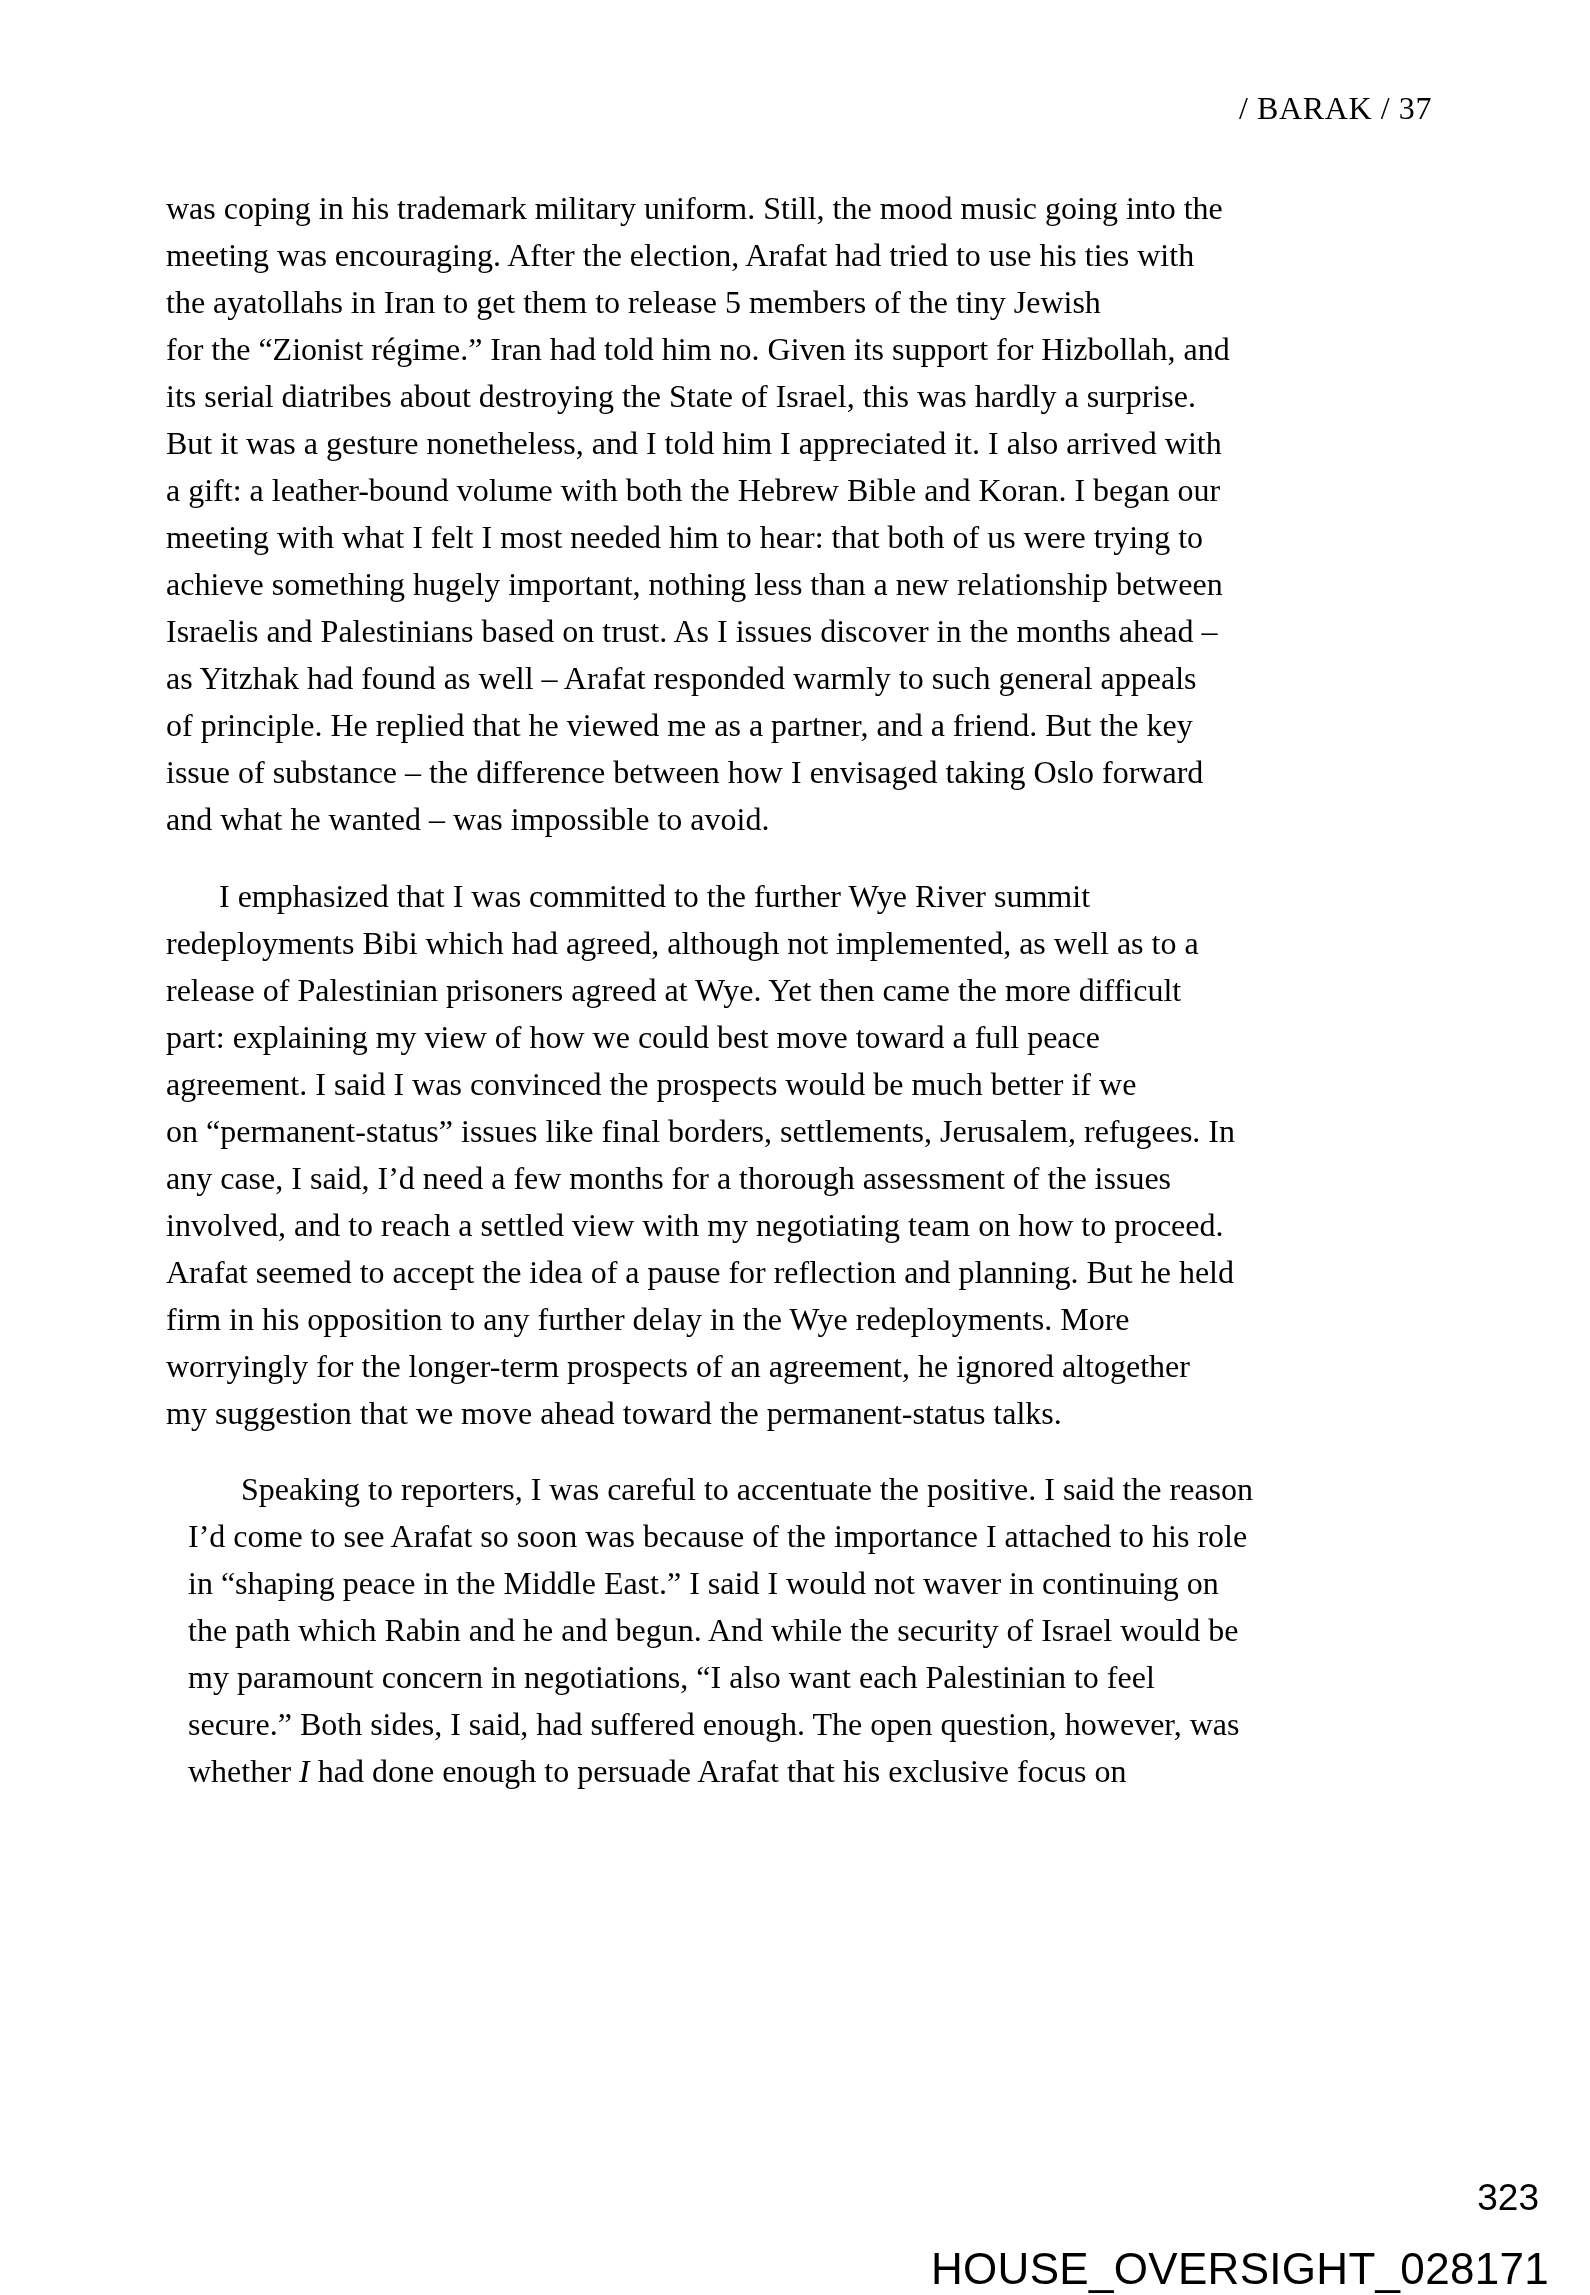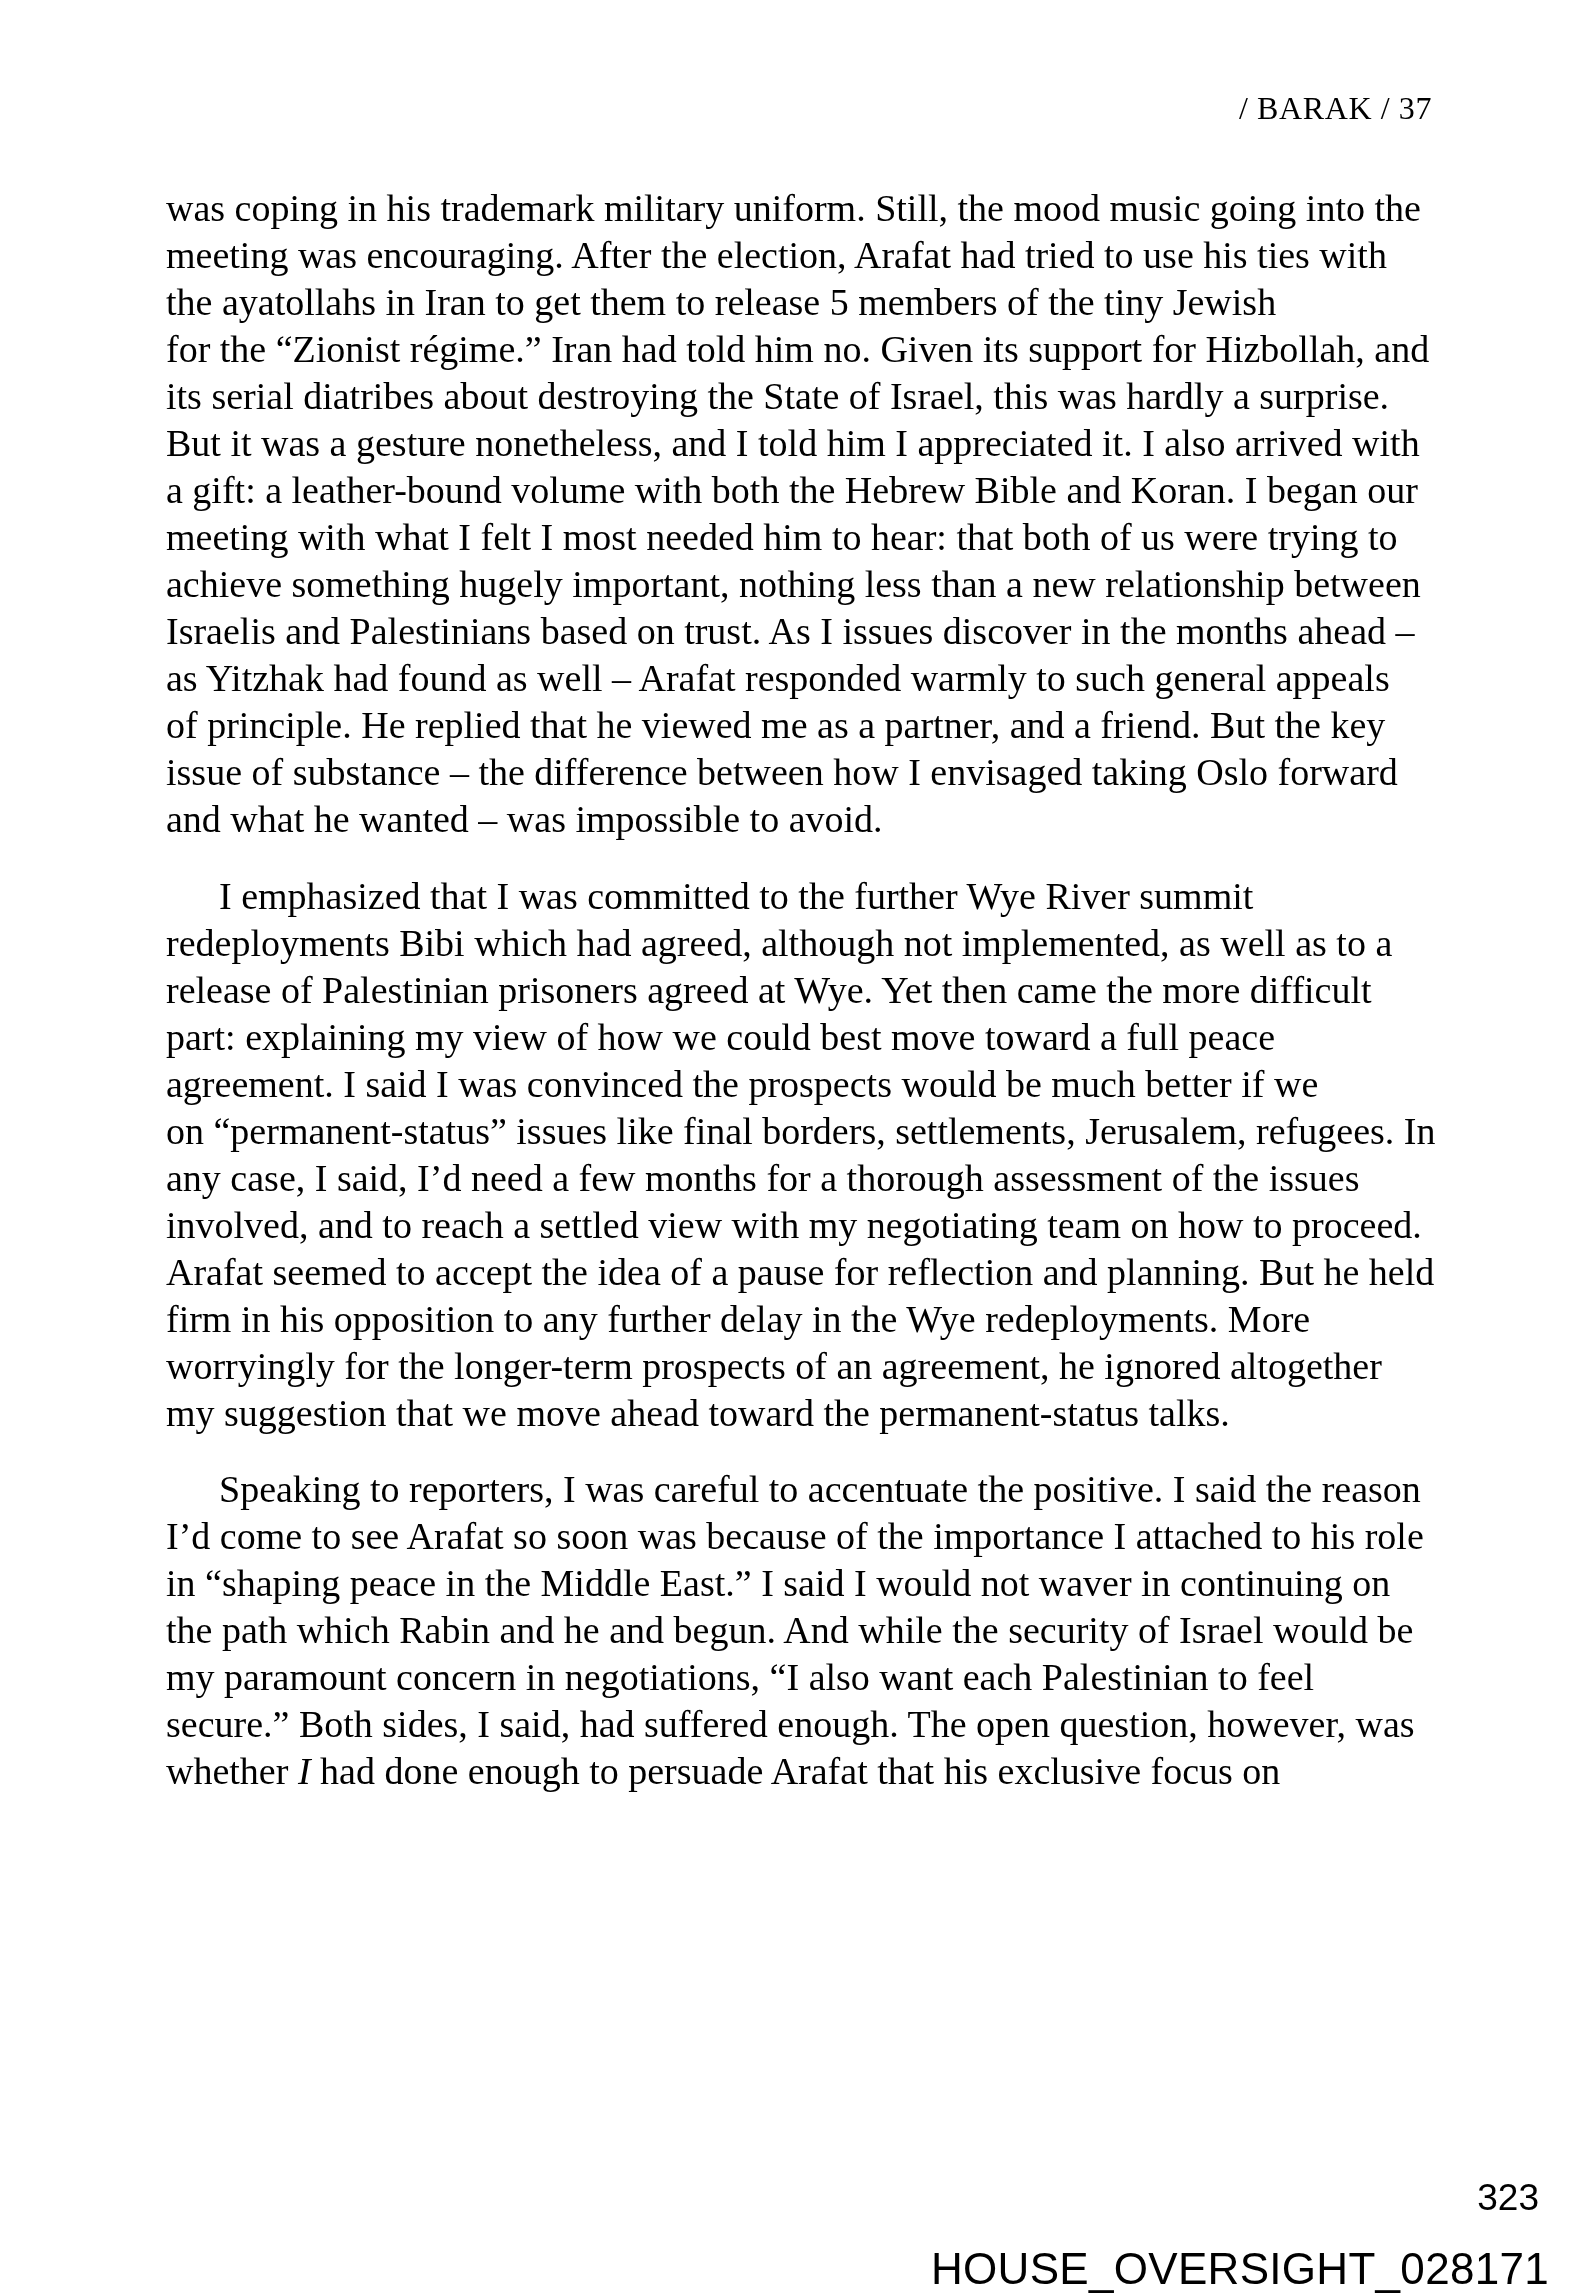--- a/index.html
+++ b/index.html
@@ -25,25 +25,25 @@
     font-size: 32px;
     line-height: 1;
     letter-spacing: 0.6px;
     white-space: nowrap;
   }
   .body-text {
     position: absolute;
     top: 185px;
     left: 166px;
     width: 1290px;
-    font-size: 38px;
+    font-size: 32px;
     line-height: 47px;
   }
   .paragraph { margin: 0 0 29.5px 0; }
-  .paragraph:last-child { margin-bottom: 0; }
+  .paragraph:last-child { margin-bottom: 0; margin-left: 22px; }
   .paragraph.indented .line:first-child { padding-left: 53px; }
   .line { white-space: nowrap; }
   .page-number {
     position: absolute;
     top: 2179px;
     right: 29px;
     font-family: "Liberation Sans", "DejaVu Sans", sans-serif;
     font-size: 37px;
     line-height: 1;
     white-space: nowrap;

